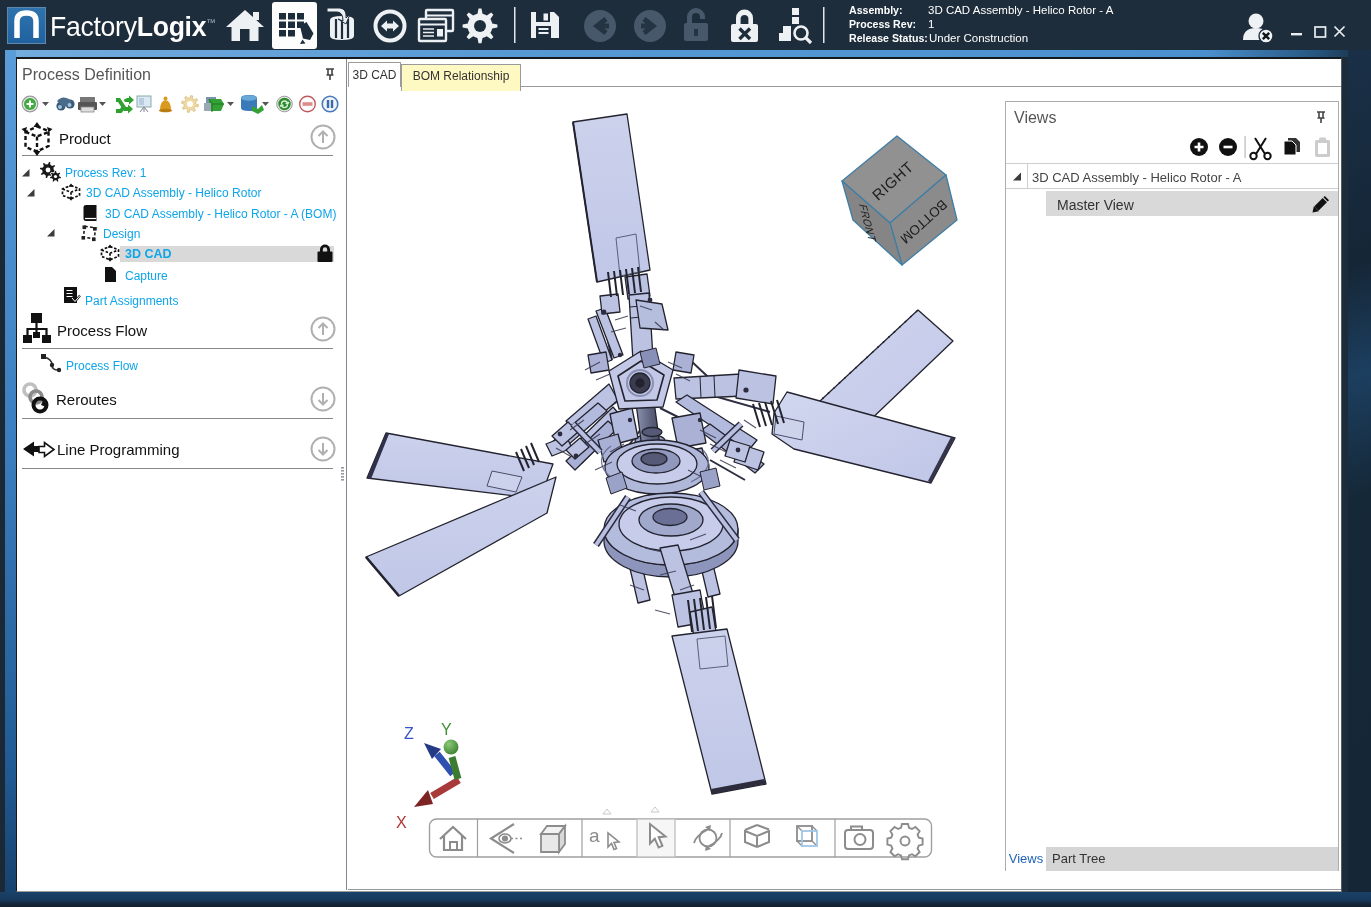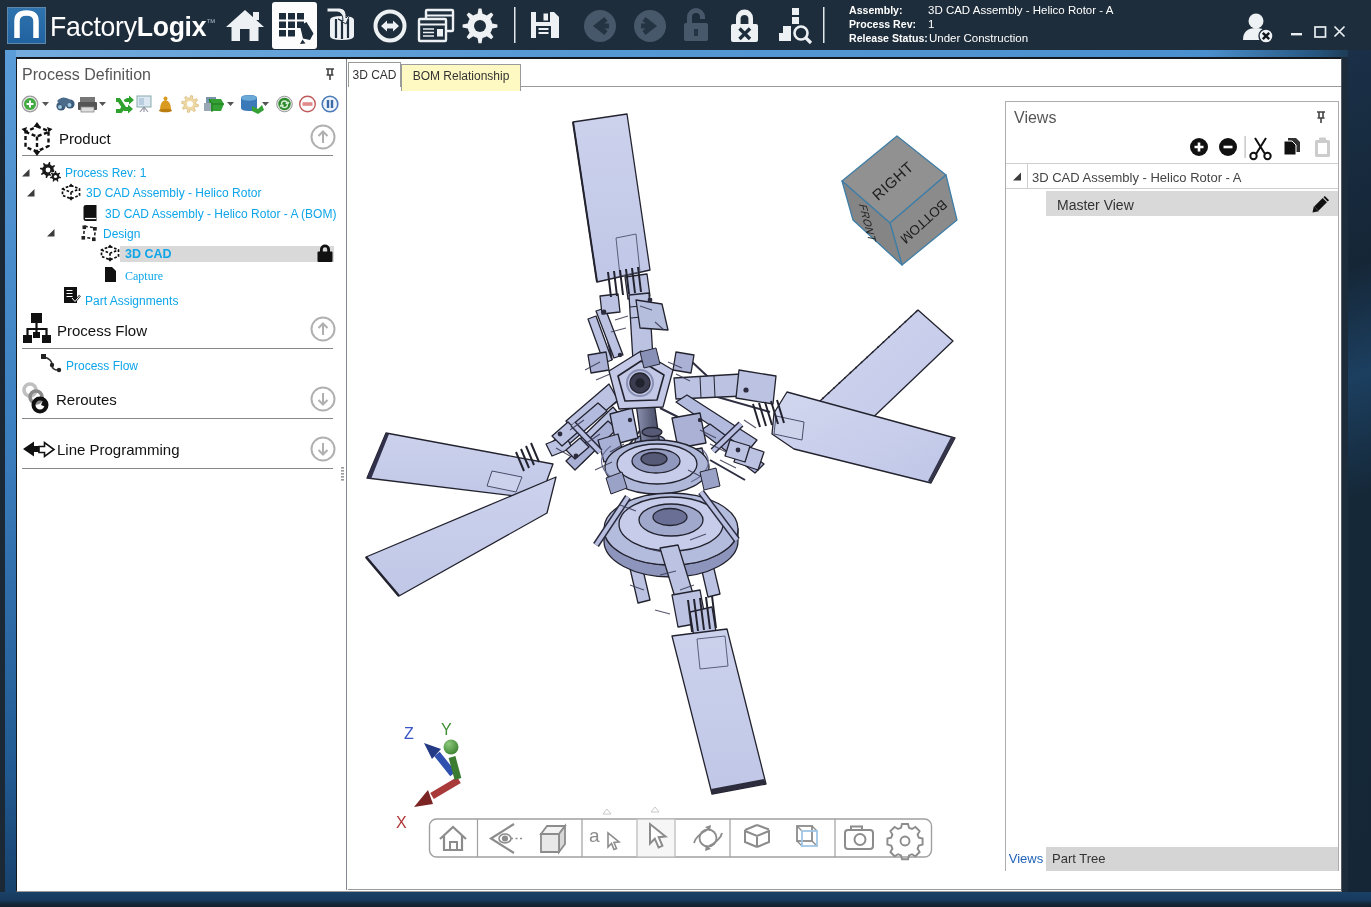--- a/index.html
+++ b/index.html
@@ -166,21 +166,21 @@
 <div class="sechead" style="left:57px; top:441px;">Line Programming</div>
 <div class="seprow" style="left:22px; top:155px; width:311px; background:#888;"></div>
 <div class="seprow" style="left:22px; top:348px; width:311px; background:#888;"></div>
 <div class="seprow" style="left:22px; top:418px; width:311px; background:#888;"></div>
 <div class="seprow" style="left:22px; top:468px; width:311px; background:#888;"></div>
 <div class="trow" style="left:65px; top:166px;">Process Rev: 1</div>
 <div class="trow" style="left:86px; top:186px;">3D CAD Assembly - Helico Rotor</div>
 <div class="trow" style="left:105px; top:206.5px;">3D CAD Assembly - Helico Rotor - A (BOM)</div>
 <div class="trow" style="left:103px; top:226.5px;">Design</div>
 <div class="trow" style="left:125px; top:247px; font-weight:bold; font-size:12.5px;">3D CAD</div>
-<div class="trow" style="left:125px; top:268.5px;font-family:Liberation Serif, serif;">Capture</div>
+<div class="trow" style="left:125px; top:268.5px;">Capture</div>
 <div class="trow" style="left:85px; top:294px;">Part Assignments</div>
 <div class="trow" style="left:66px; top:358.5px;">Process Flow</div>
 <svg class="abs" style="left:0;top:0" width="345" height="500" viewBox="0 0 345 500">
 
   <g stroke="#444" stroke-width="1.6" fill="none">
     <path d="M326 69 h8 M328 69 v6 M332 69 v6 M326.5 75 h7 M330 75 v5"></path>
   </g>
 
   <g>
     <circle cx="30" cy="104" r="7.8" fill="#e8e8e8" stroke="#9a9a9a" stroke-width="1.2"></circle>

